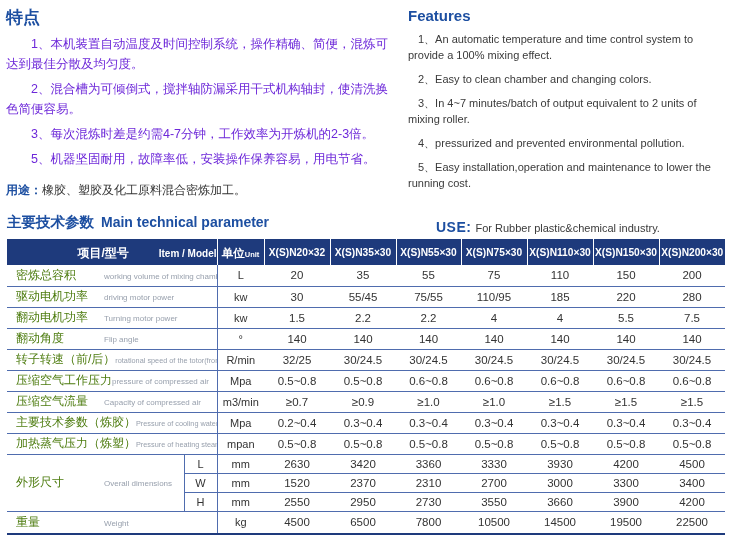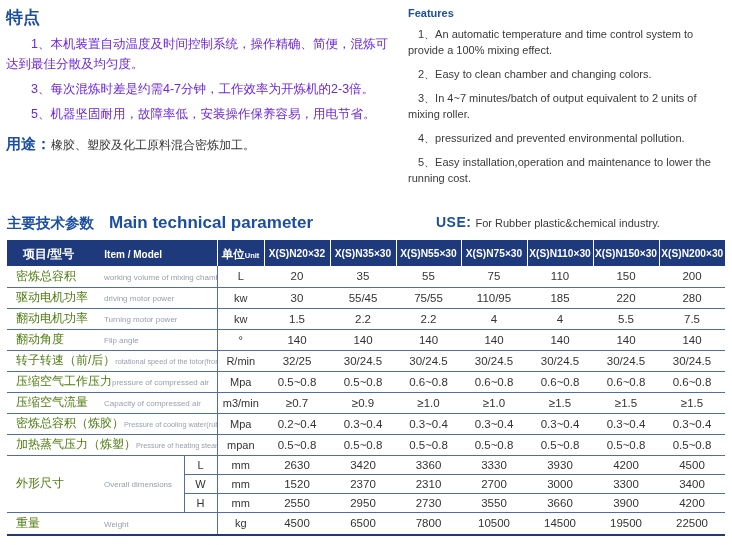--- a/index.html
+++ b/index.html
@@ -12,43 +12,43 @@
   .page{
     width:732px;height:545px;position:relative;background:#fff;overflow:hidden;
     font-family:"Liberation Sans","DejaVu Sans",sans-serif;color:#333;
   }
   .top{display:flex;padding:5px 6px 0 6px;height:206px;}
   .col-left{width:396px;padding-right:14px;}
   .col-right{flex:1;padding-left:6px;}
 
   .sec-title{color:var(--accent);font-weight:bold;}
   .sec-title.cn{font-size:17px;margin:1px 0 5px 0;}
-  .sec-title.en{font-size:11px;margin:2px 0 8px 0;}
+  .sec-title.en{font-size:15px;margin:2px 0 8px 0;}
 
   .cn-item{font-size:12.5px;color:#6d28d9;line-height:1.6;margin:5px 0;text-indent:2em;}
   .en-item{font-size:11px;color:#3a3a3a;line-height:1.45;margin:8px 0;text-indent:10px;}
 
   .use-line-cn{margin-top:11px;}
-  .use-label-cn{color:var(--accent);font-size:15px;font-weight:bold;}
+  .use-label-cn{color:var(--accent);font-size:12px;font-weight:bold;}
   .use-text-cn{font-size:12px;color:#333;}
   .use-line-en{margin-top:26px;}
   .use-label-en{color:var(--accent);font-size:14px;font-weight:bold;letter-spacing:.5px;padding-left:28px;}
   .use-text-en{font-size:11px;color:#3a3a3a;margin-left:4px;}
 
   .tech-heading{margin:7px 0 7px 7px;color:var(--accent);font-weight:bold;}
   .tech-heading .cn{font-size:14.5px;}
-  .tech-heading .en{font-size:17px;margin-left:15px;}
+  .tech-heading .en{font-size:14px;margin-left:7px;}
 
   table.tech{border-collapse:collapse;table-layout:fixed;width:718px;margin-left:7px;}
   table.tech th,table.tech td{overflow:hidden;white-space:nowrap;}
   thead th{
     background:var(--navy);color:#fff;height:26px;font-weight:bold;
     vertical-align:middle;
   }
-  th.item-h{text-align:left;padding-left:16px;margin-top:44px;}
+  th.item-h{text-align:right;padding-left:16px;margin-top:44px;}
   th.item-h .cn{font-size:12px;}
   th.item-h .en{font-size:10px;margin-left:30px;}
   th.unit-h{border-left:1px solid rgba(255,255,255,.28);}
   th.unit-h .cn{font-size:11.5px;}
   th.unit-h .en{font-size:7.5px;font-weight:bold;}
   th.model-h{border-left:1px solid rgba(255,255,255,.28);font-size:10.2px;}
 
   tbody td{
     border-bottom:1px solid var(--line);height:21px;text-align:center;
     font-size:11.5px;color:#333;vertical-align:middle;
@@ -65,20 +65,21 @@
 </head>
 <body>
 
 <div class="page">
 
   <div class="top">
     <div class="col-left">
       <div class="sec-title cn">特点</div>
       <div id="cn-items">
           <p class="cn-item">1、本机装置自动温度及时间控制系统，操作精确、简便，混炼可达到最佳分散及均匀度。</p>
+          <p class="cn-item">2、混合槽为可倾倒式，搅拌轴防漏采用干式机构轴封，使清洗换色简便容易。</p>
           <p class="cn-item">3、每次混炼时差是约需4-7分钟，工作效率为开炼机的2-3倍。</p>
           <p class="cn-item">5、机器坚固耐用，故障率低，安装操作保养容易，用电节省。</p>
         </div>
       <div class="use-line-cn">
         <span class="use-label-cn">用途：</span><span class="use-text-cn">橡胶、塑胶及化工原料混合密炼加工。</span>
       </div>
     </div>
     <div class="col-right">
       <div class="sec-title en">Features</div>
       <div id="en-items">
@@ -200,21 +201,21 @@
           <td class="unit">m3/min</td>
           <td class="val">≥0.7</td>
           <td class="val">≥0.9</td>
           <td class="val">≥1.0</td>
           <td class="val">≥1.0</td>
           <td class="val">≥1.5</td>
           <td class="val">≥1.5</td>
           <td class="val">≥1.5</td>
         </tr>
         <tr class="">
-          <td class="label" colspan="2"><span class="cn">密炼总容积（炼胶）</span><span class="en tight">Pressure of cooling water(rubber mixing)</span></td>
+          <td class="label" colspan="2"><span class="cn">主要技术参数（炼胶）</span><span class="en tight">Pressure of cooling water(rubber mixing)</span></td>
           <td class="unit">Mpa</td>
           <td class="val">0.2~0.4</td>
           <td class="val">0.3~0.4</td>
           <td class="val">0.3~0.4</td>
           <td class="val">0.3~0.4</td>
           <td class="val">0.3~0.4</td>
           <td class="val">0.3~0.4</td>
           <td class="val">0.3~0.4</td>
         </tr>
         <tr class="">

